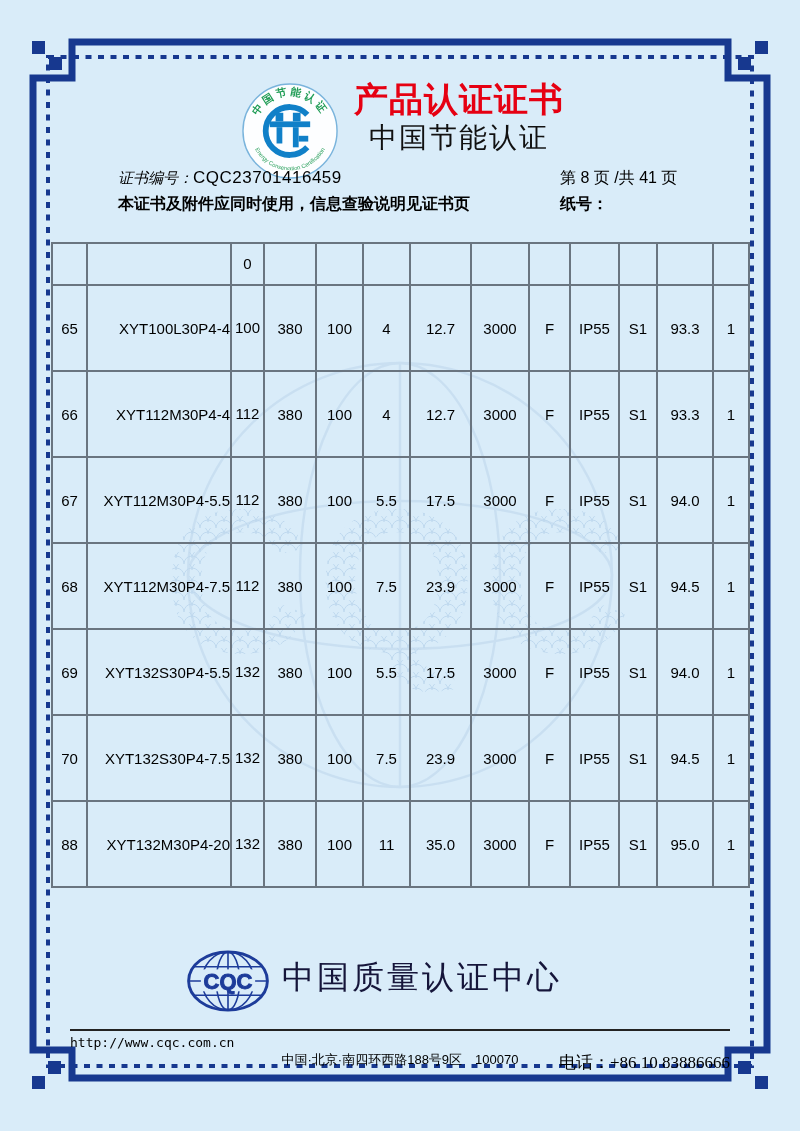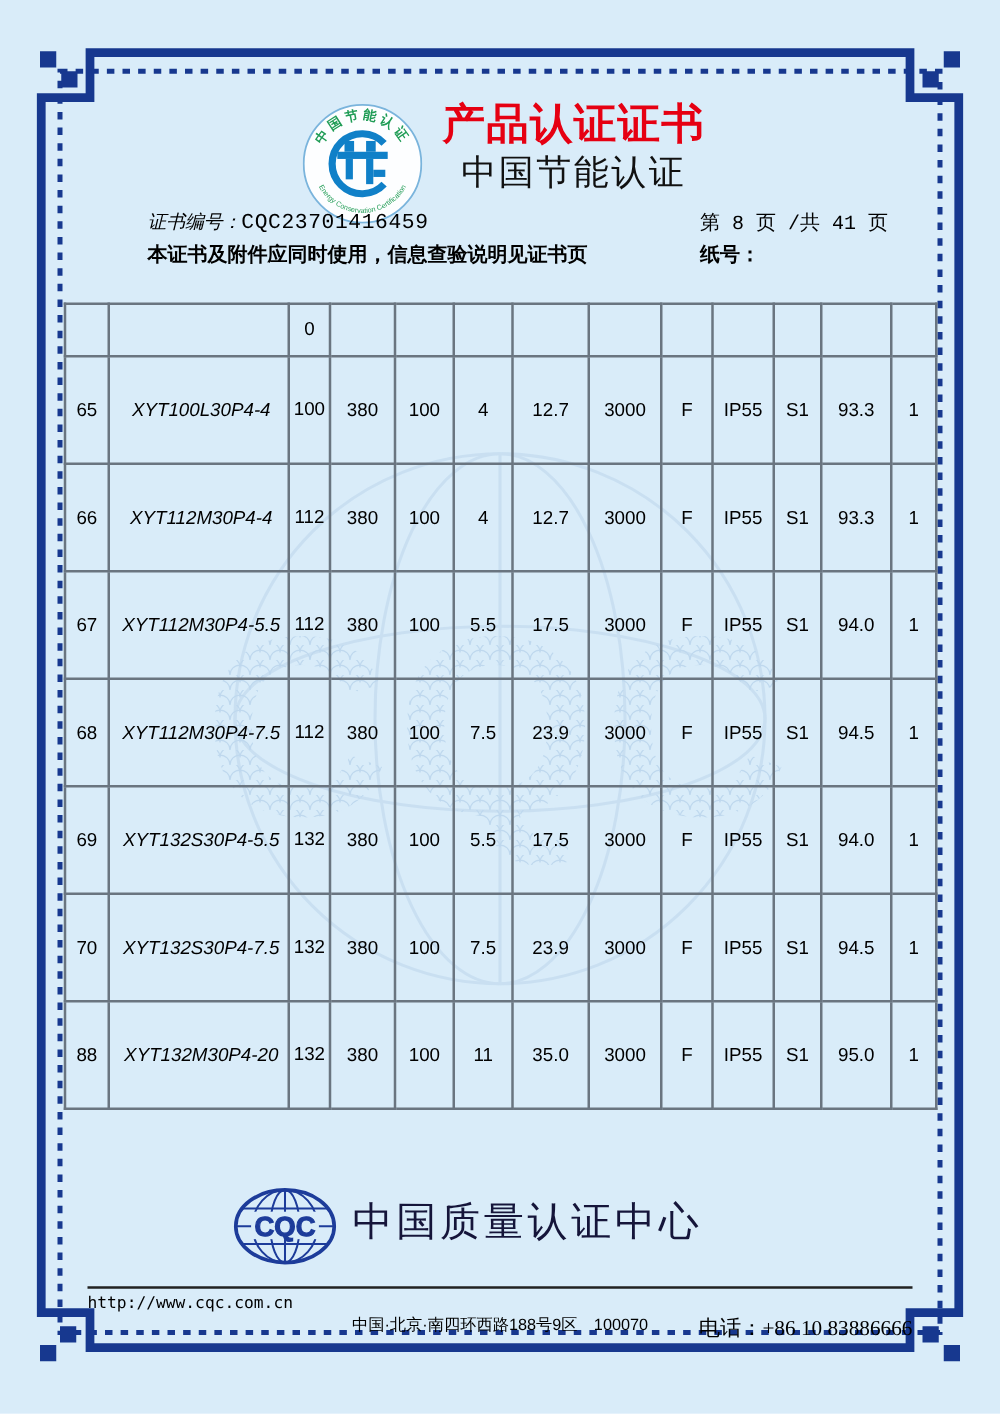--- a/index.html
+++ b/index.html
@@ -16,41 +16,41 @@
   .title-block{left:339px;top:80px;width:240px;text-align:center;}
   .main-title{
     font-size:34px;font-weight:bold;color:#e60012;
     letter-spacing:1px;line-height:38px;white-space:nowrap;
   }
   .sub-title{
     font-size:28px;font-weight:500;color:#111;
     letter-spacing:2px;line-height:34px;white-space:nowrap;margin-top:3px;
   }
   .cert-line{left:118px;top:168px;width:564px;height:22px;
-    font-family:Liberation Mono, monospace;font-size:16px;color:#000;}
+    font-family:Liberation Sans, sans-serif;font-size:16px;color:#000;}
   .cert-label{font-style:italic;font-size:15px;}
   .cert-number{font-size:17px;letter-spacing:.5px;}
   .page-info{position:absolute;left:442px;top:0;font-size:16px;white-space:nowrap;}
   .note-line{left:118px;top:194px;width:564px;height:22px;
     font-size:16px;font-weight:bold;color:#000;}
   .paper-label{position:absolute;left:442px;top:0;font-weight:bold;}
   
   .spec-table{
     left:51px;top:242px;
     border-collapse:collapse;table-layout:fixed;width:698px;
   }
   .spec-table td{
     border:2px solid #6a7580;
     text-align:center;vertical-align:middle;
     font-size:15px;color:#000;padding:0;
     overflow:hidden;
   }
   .spec-table tr{height:86px;}
   .spec-table tr.partial{height:42px;}
-  .spec-table td.model{text-align:center;padding-left:4px;font-style:italic;}
+  .spec-table td.model{text-align:right;padding-left:4px;}
   .spec-table td.frame{
     word-break:break-all;line-height:40px;
   }
   
   .org-name{
     left:282px;top:956px;
     font-size:32px;color:#15153a;letter-spacing:3px;white-space:nowrap;
   }
   .rule{left:70px;top:1029px;width:660px;height:2px;background:#222;}
   .bottombar{left:70px;top:1035px;width:660px;height:18px;font-size:13px;color:#000;}

